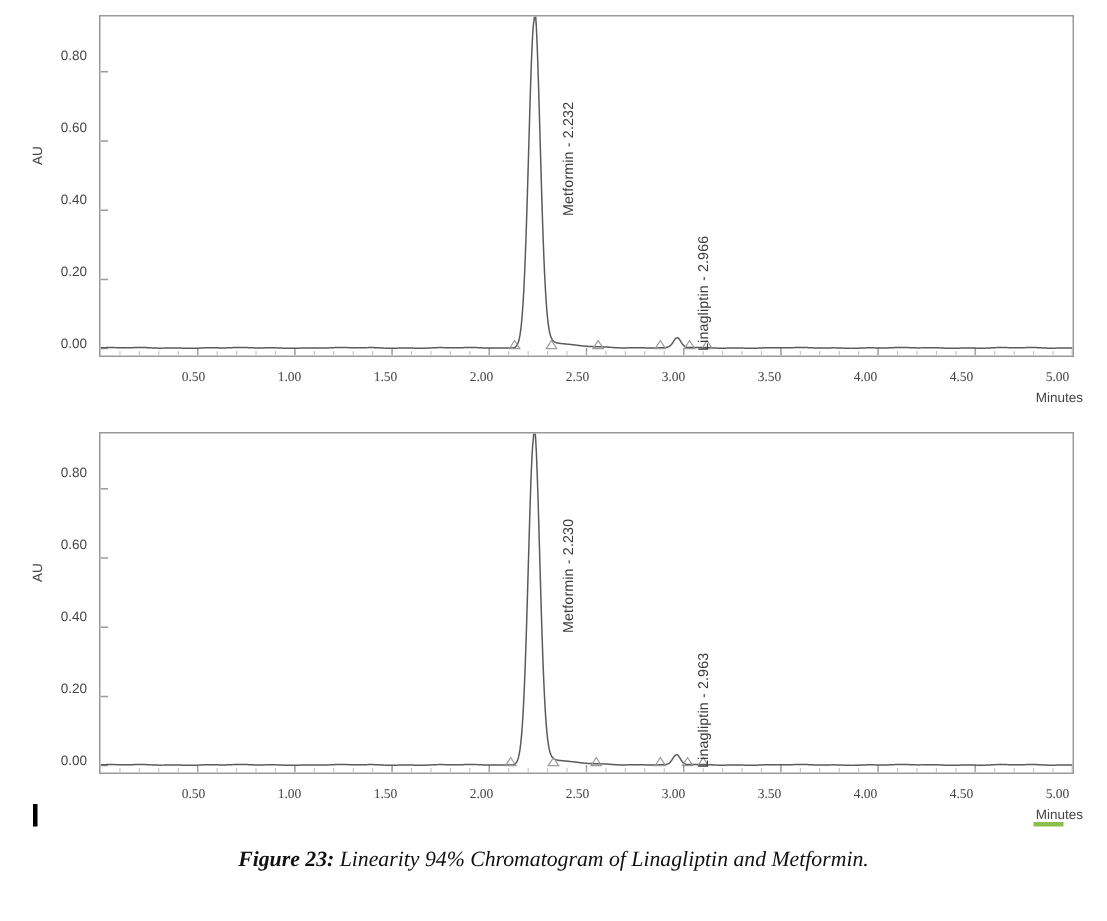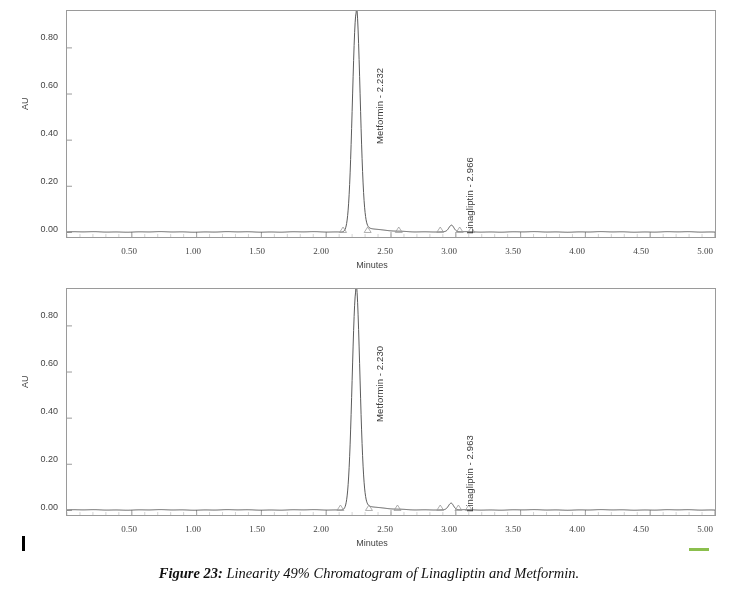--- a/index.html
+++ b/index.html
@@ -79,21 +79,21 @@
     width: 40px;
     text-align: center;
     font-family: Liberation Serif, serif;
     font-size: 9px;
     color: #444;
   }
   .xlabel {
     position: absolute;
     width: 700px;
     left: 0;
-    text-align: center;
+    text-align: right;
     font-family: "Liberation Sans", sans-serif;
     font-size: 9px;
     color: #444;
   }
 
   
   .peak-label {
     position: absolute;
     font-family: "Liberation Sans", sans-serif;
     font-size: 9.5px;
@@ -356,16 +356,16 @@
     <div class="xtick" style="left:599px; top:240px;">4.50</div>
     <div class="xtick" style="left:663px; top:240px;">5.00</div>
 
     <div class="xlabel" style="top:254px;">Minutes</div>
   </div>
 
   <div class="mark-bar"></div>
   <div class="mark-green"></div>
 
   <div class="caption">
-    <b>Figure 23:</b><span> Linearity 49% Chromatogram of Linagliptin and Metformin.</span>
+    <b>Figure 23:</b><span> Linearity 94% Chromatogram of Linagliptin and Metformin.</span>
   </div>
 
 </div>
 
 </body></html>

